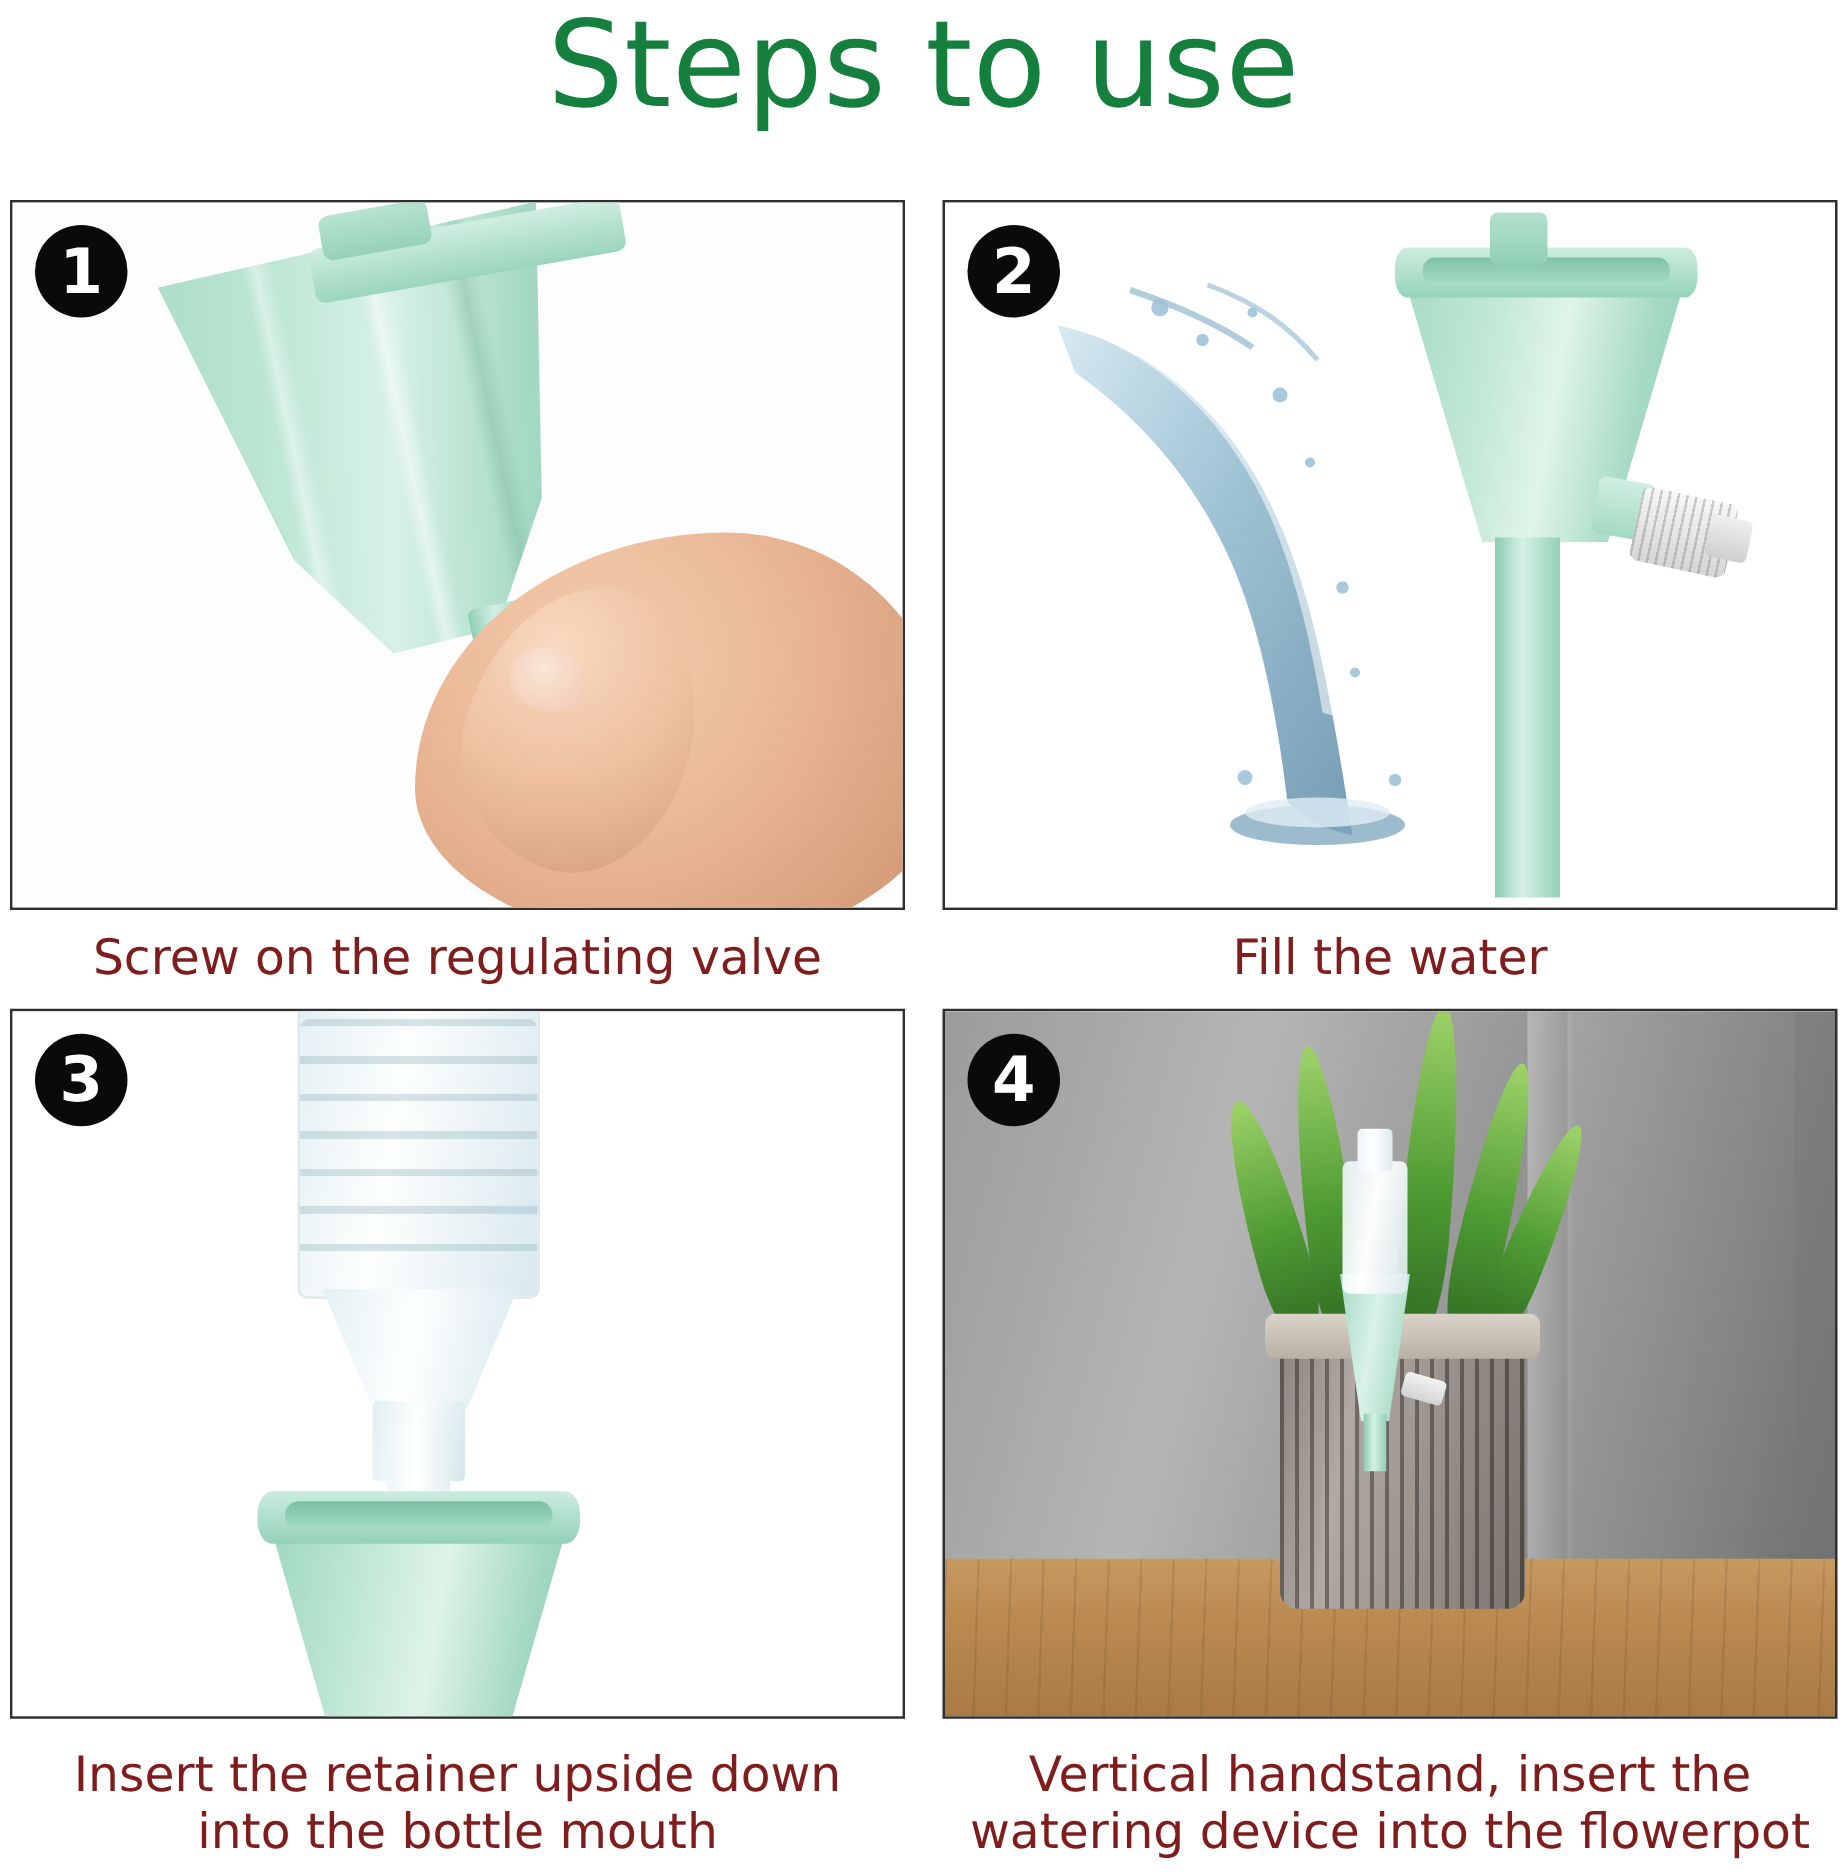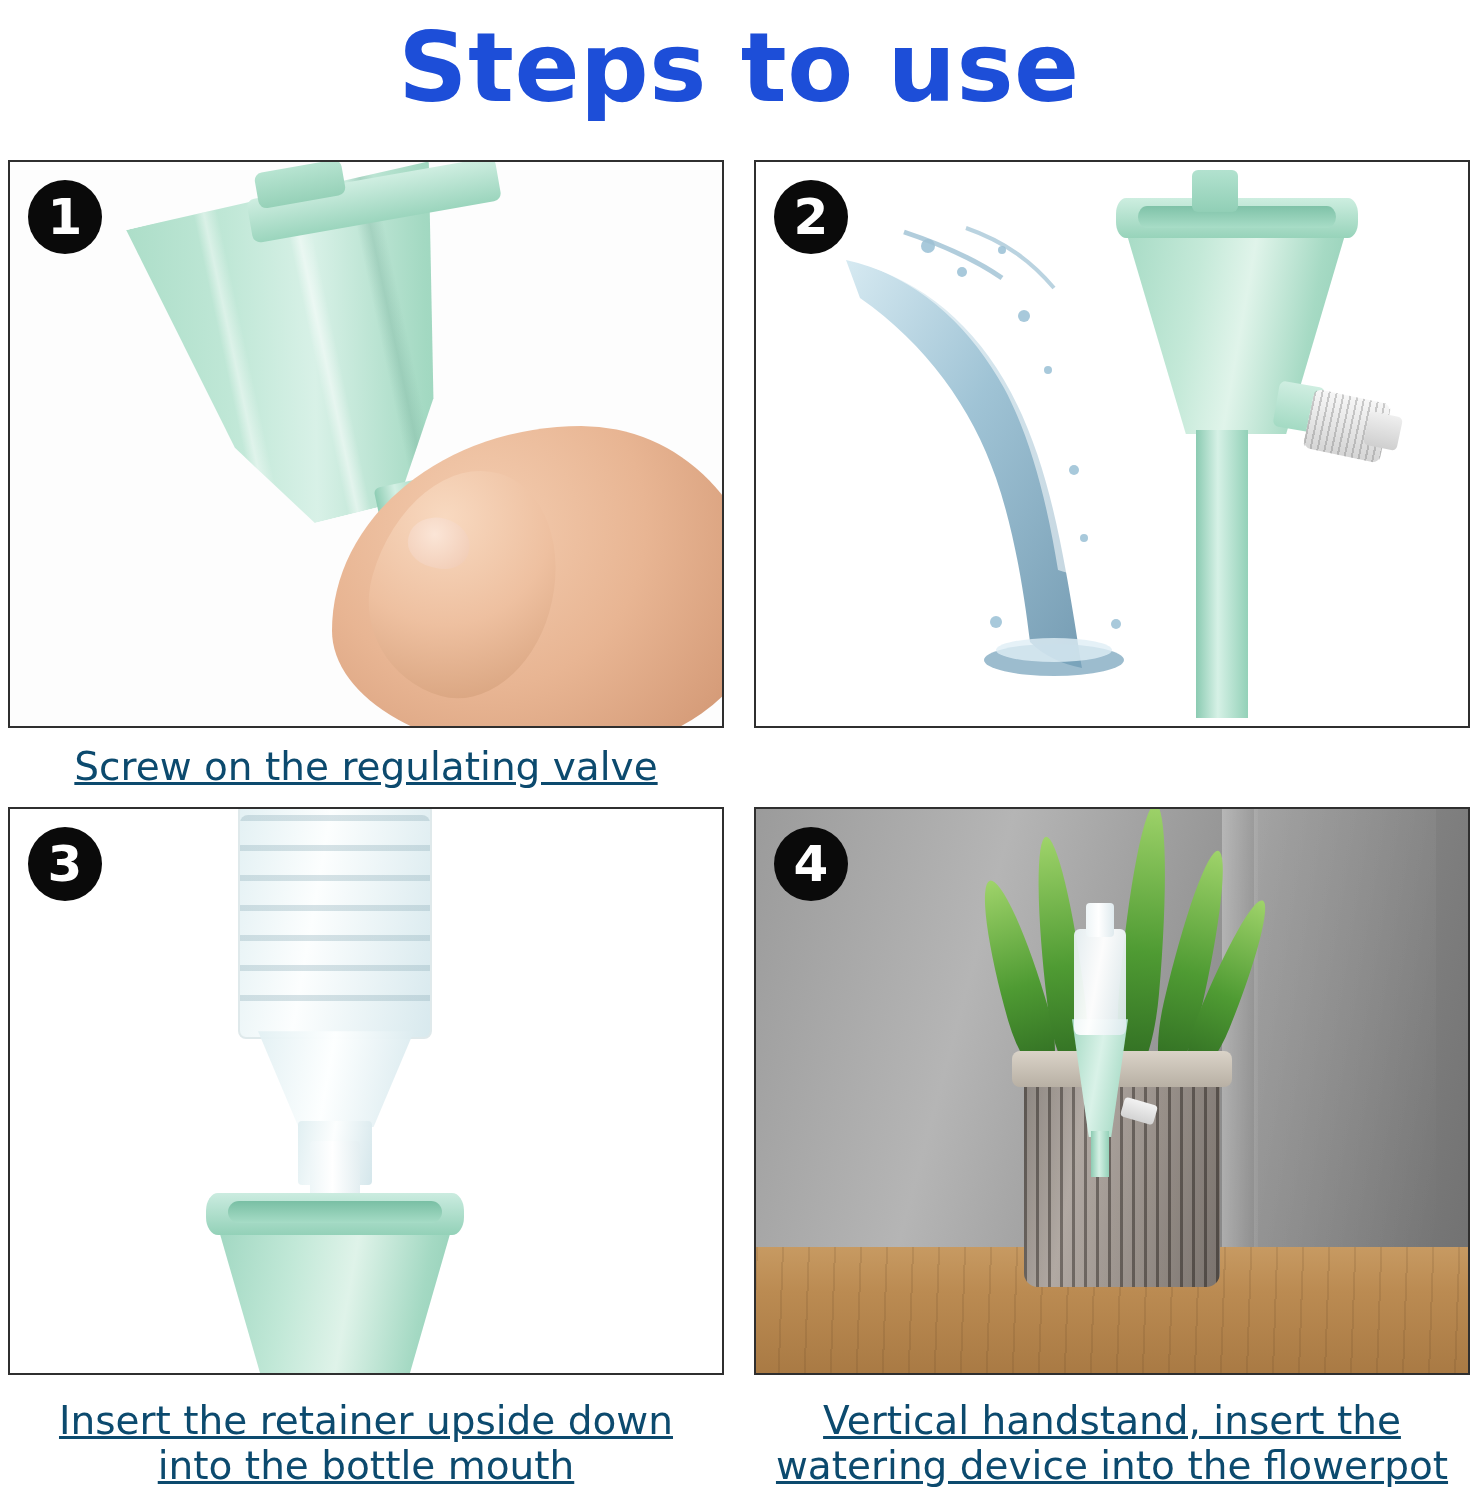--- a/index.html
+++ b/index.html
@@ -16,29 +16,29 @@
     overflow: hidden;
   }
   .page {
     position: relative;
     width: 1478px;
     height: 1500px;
     background: #ffffff;
   }
   .title {
     position: absolute;
-    top: 18px;
+    top: 2px;
     left: 0;
     width: 100%;
     text-align: center;
     font-size: 96px;
     line-height: 1.05;
-    font-weight: 700;
+    font-weight: 400;
     letter-spacing: 0.5px;
-    color: #1d4ed8;
+    color: #15803d;
     font-family: "DejaVu Sans", sans-serif;
   }
 
   .grid {
     position: absolute;
     top: 160px;
     left: 8px;
     width: 1462px;
     display: grid;
     grid-template-columns: 716px 716px;
@@ -70,24 +70,23 @@
     align-items: center;
     justify-content: center;
     z-index: 40;
     font-family: "DejaVu Sans", sans-serif;
   }
   .caption {
     margin-top: 16px;
     text-align: center;
     font-size: 39px;
     line-height: 1.16;
-    color: #0c4a6e;
+    color: #7f1d1d;
     font-family: "DejaVu Sans", sans-serif;
     padding: 0 10px;
-    text-decoration: underline;
   }
   .caption.two-line { line-height: 1.14; margin-top: 24px; }
   .valve-ribs {
     position: absolute;
     inset: 0;
     background: repeating-linear-gradient(90deg, rgba(120,120,120,0.35) 0 2px, rgba(255,255,255,0) 2px 7px);
     border-radius: 6px;
   }
 
   
@@ -458,20 +457,21 @@
         <div class="p2-rim-inner"></div>
         <div class="p2-tab"></div>
         <div class="p2-stem"></div>
         <div class="p2-nub"></div>
         <div class="p2-valve">
             <div class="valve-ribs"></div>
           </div>
         <div class="p2-valve-tip"></div>
         <div class="badge">2</div>
       </div>
+      <div class="caption">Fill the water</div>
     </div>
 
     <div class="cell">
       <div class="frame">
         <div class="p3-bg"></div>
         <div class="p3-bottle"></div>
         <div class="p3-ribs"></div>
         <div class="p3-bottle-taper"></div>
         <div class="p3-bottle-neck"></div>
         <div class="p3-bottle-cap"></div>

